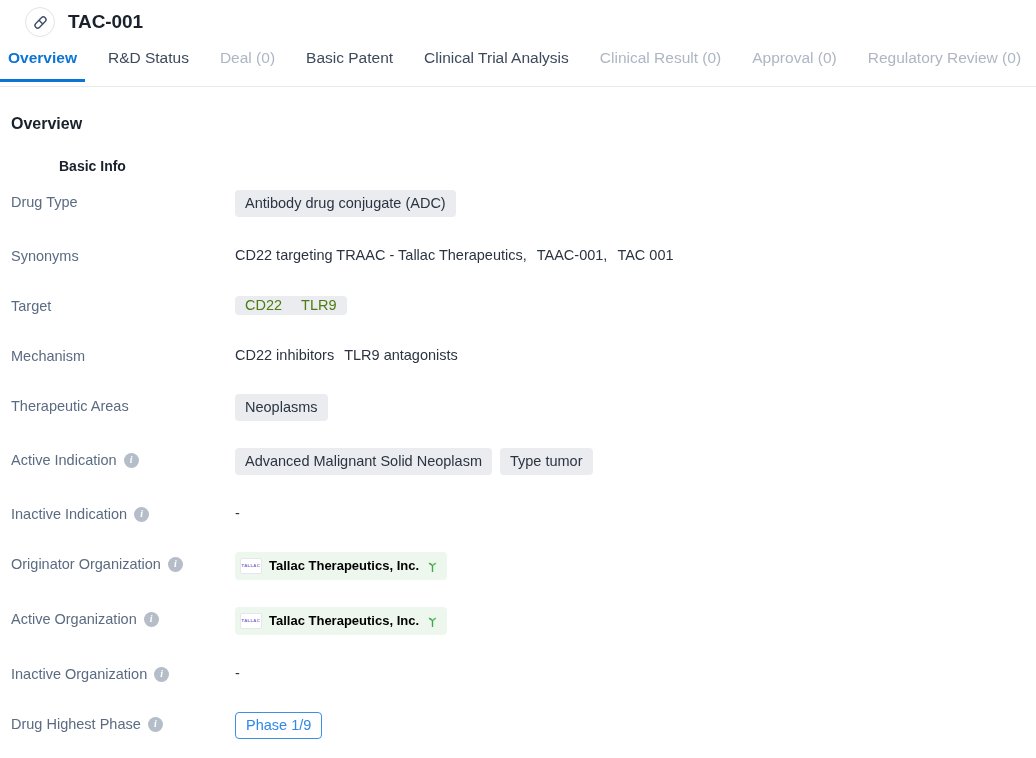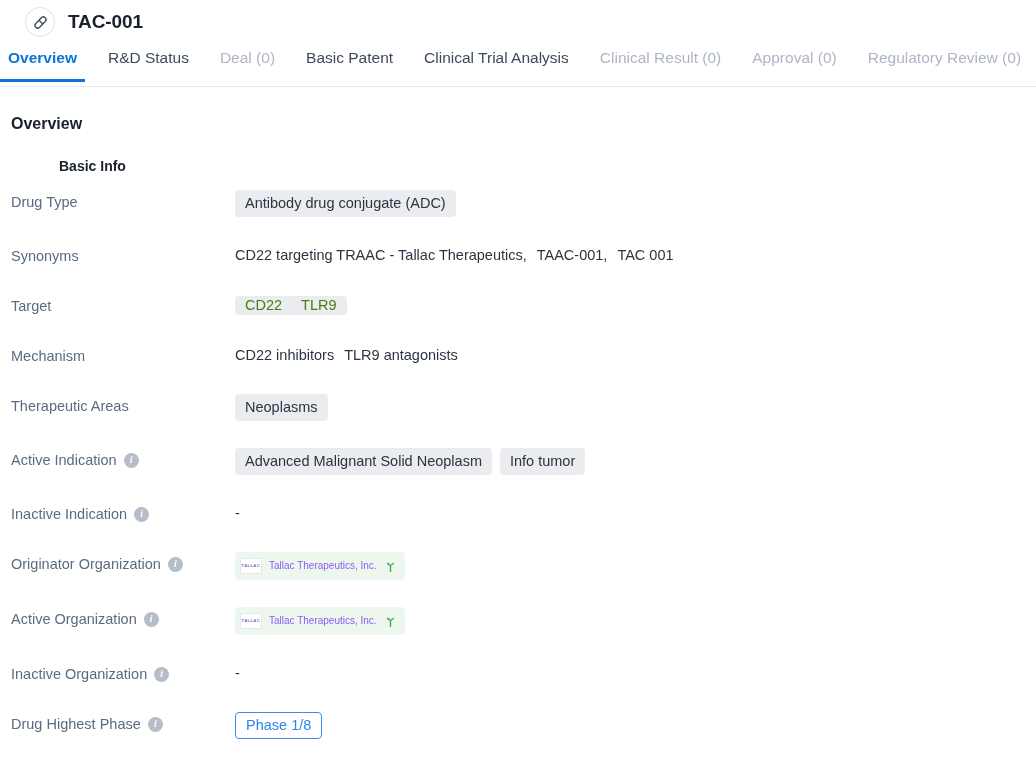--- a/index.html
+++ b/index.html
@@ -178,23 +178,24 @@
     flex: 0 0 auto;
   }
   .org-logo span {
     font-size: 4.2px;
     letter-spacing: 0.2px;
     font-weight: bold;
     color: #7d6bc4;
     transform: scale(1.05);
   }
   .org-name {
-    font-size: 10px;
-    color: #8b5cf6;
+    font-size: 13px;
+    color: #000000;
     white-space: nowrap;
+    font-weight: bold;
   }
   .sprout-icon { display: flex; align-items: center; flex: 0 0 auto; }
 
   
   .phase-btn {
     display: inline-flex;
     align-items: center;
     justify-content: center;
     border: 1px solid #3d8ee8;
     border-radius: 4px;
@@ -293,21 +294,21 @@
       </div>
     </div>
 
     <div class="row">
       <div class="row-label">
         <span>Active Indication</span>
         <span class="info-icon">i</span>
       </div>
       <div class="row-value">
         <span class="chip">Advanced Malignant Solid Neoplasm</span>
-        <span class="chip">Info tumor</span>
+        <span class="chip">Type tumor</span>
       </div>
     </div>
 
     <div class="row">
       <div class="row-label">
         <span>Inactive Indication</span>
         <span class="info-icon">i</span>
       </div>
       <div class="row-value">
         <span class="dash">-</span>
@@ -367,18 +368,18 @@
         <span class="dash">-</span>
       </div>
     </div>
 
     <div class="row">
       <div class="row-label">
         <span>Drug Highest Phase</span>
         <span class="info-icon">i</span>
       </div>
       <div class="row-value">
-        <span class="phase-btn">Phase 1/8</span>
+        <span class="phase-btn">Phase 1/9</span>
       </div>
     </div>
 
   </div>
 </div>
 
 </body></html>

